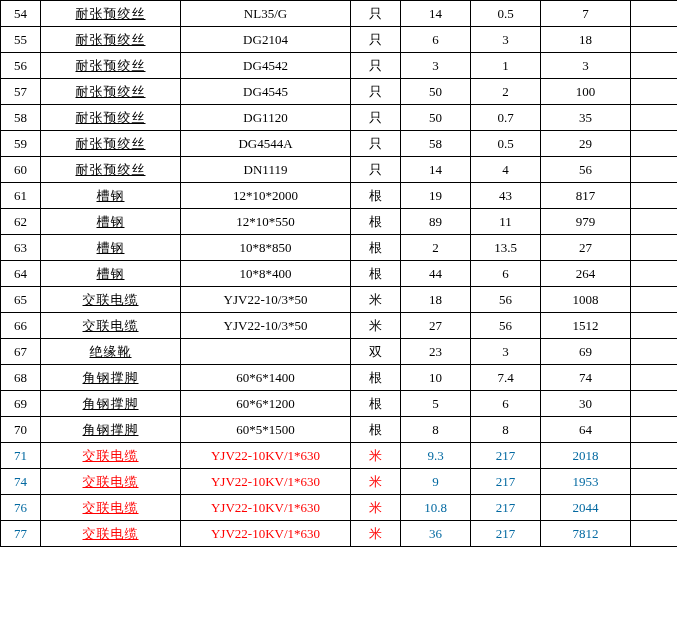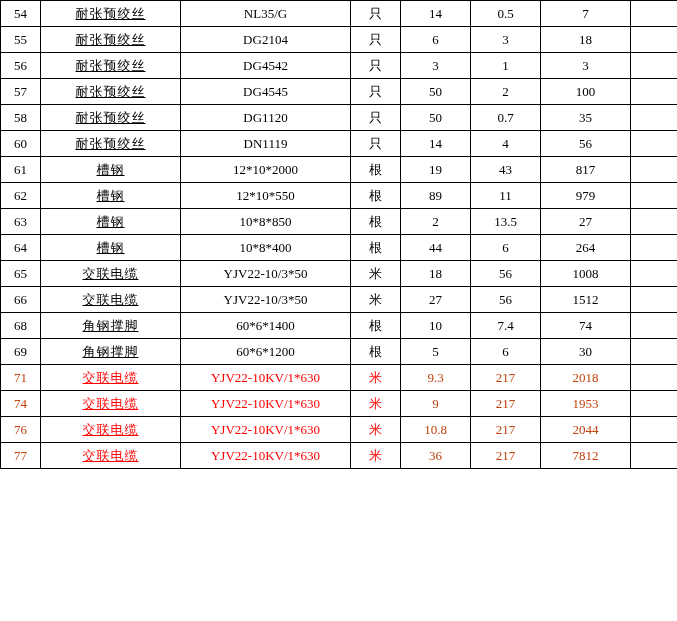--- a/index.html
+++ b/index.html
@@ -52,21 +52,21 @@
   }
   td.spec {
     font-family: Liberation Serif, serif;
     font-size: 13px;
   }
   td.idx, td.qty, td.price, td.total {
     font-family: "Liberation Serif", "DejaVu Serif", serif;
     font-size: 14px;
   }
   tr.red td {
-    color: #c2410c;
+    color: #0369a1;
   }
   tr.red td.name,
   tr.red td.spec,
   tr.red td.unit {
     color: #ff0000;
   }
 </style>
 </head>
 <body>
 
@@ -126,20 +126,30 @@
         <td class="idx">58</td>
         <td class="name">耐张预绞丝</td>
         <td class="spec">DG1120</td>
         <td class="unit">只</td>
         <td class="qty">50</td>
         <td class="price">0.7</td>
         <td class="total">35</td>
         <td class="note"></td>
       </tr>
       <tr>
+        <td class="idx">59</td>
+        <td class="name">耐张预绞丝</td>
+        <td class="spec">DG4544A</td>
+        <td class="unit">只</td>
+        <td class="qty">58</td>
+        <td class="price">0.5</td>
+        <td class="total">29</td>
+        <td class="note"></td>
+      </tr>
+      <tr>
         <td class="idx">60</td>
         <td class="name">耐张预绞丝</td>
         <td class="spec">DN1119</td>
         <td class="unit">只</td>
         <td class="qty">14</td>
         <td class="price">4</td>
         <td class="total">56</td>
         <td class="note"></td>
       </tr>
       <tr>
@@ -196,37 +206,57 @@
         <td class="idx">66</td>
         <td class="name">交联电缆</td>
         <td class="spec">YJV22-10/3*50</td>
         <td class="unit">米</td>
         <td class="qty">27</td>
         <td class="price">56</td>
         <td class="total">1512</td>
         <td class="note"></td>
       </tr>
       <tr>
+        <td class="idx">67</td>
+        <td class="name">绝缘靴</td>
+        <td class="spec"></td>
+        <td class="unit">双</td>
+        <td class="qty">23</td>
+        <td class="price">3</td>
+        <td class="total">69</td>
+        <td class="note"></td>
+      </tr>
+      <tr>
         <td class="idx">68</td>
         <td class="name">角钢撑脚</td>
         <td class="spec">60*6*1400</td>
         <td class="unit">根</td>
         <td class="qty">10</td>
         <td class="price">7.4</td>
         <td class="total">74</td>
         <td class="note"></td>
       </tr>
       <tr>
         <td class="idx">69</td>
         <td class="name">角钢撑脚</td>
         <td class="spec">60*6*1200</td>
         <td class="unit">根</td>
         <td class="qty">5</td>
         <td class="price">6</td>
         <td class="total">30</td>
+        <td class="note"></td>
+      </tr>
+      <tr>
+        <td class="idx">70</td>
+        <td class="name">角钢撑脚</td>
+        <td class="spec">60*5*1500</td>
+        <td class="unit">根</td>
+        <td class="qty">8</td>
+        <td class="price">8</td>
+        <td class="total">64</td>
         <td class="note"></td>
       </tr>
       <tr class="red">
         <td class="idx">71</td>
         <td class="name">交联电缆</td>
         <td class="spec">YJV22-10KV/1*630</td>
         <td class="unit">米</td>
         <td class="qty">9.3</td>
         <td class="price">217</td>
         <td class="total">2018</td>

